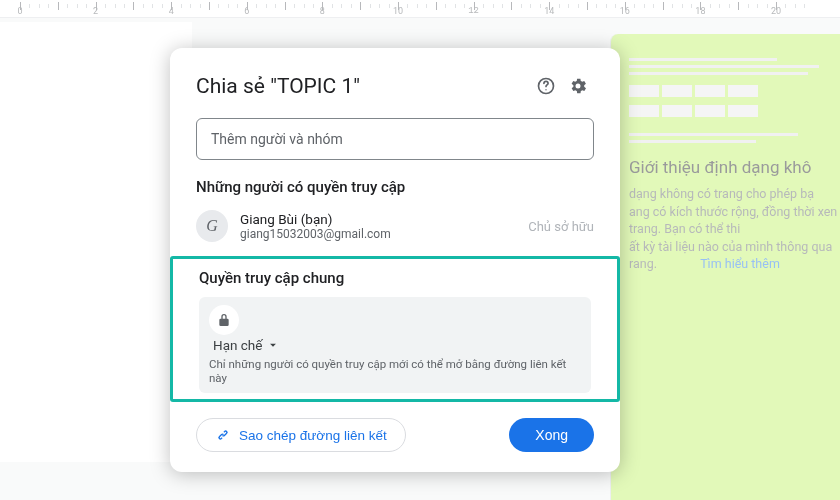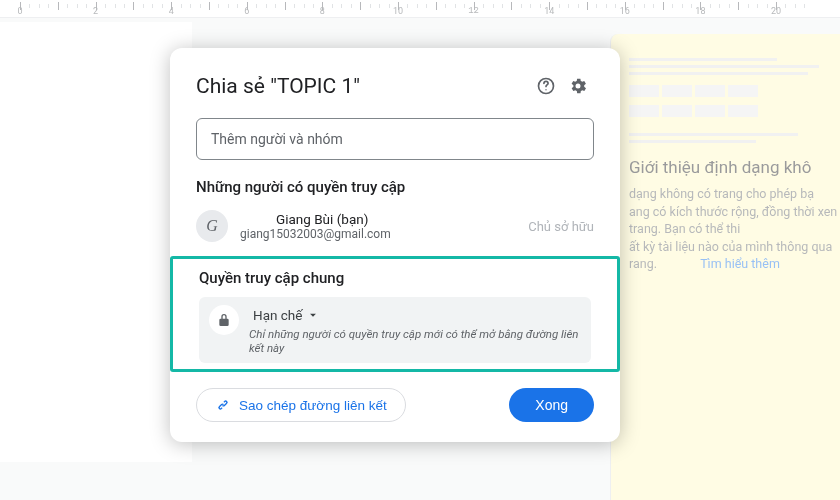--- a/index.html
+++ b/index.html
@@ -8,21 +8,21 @@
 .ruler { height: 18px; background: #fff; border-bottom: 1px solid #dadce0; position: relative; overflow: hidden; }
 .ruler-inner { position: absolute; left: 0; top: 2px; height: 14px; width: 100%; }
 .tick-major { position: absolute; top: 0; width: 1px; height: 8px; background: #5f6368; }
 .tick-minor { position: absolute; top: 2px; width: 1px; height: 4px; background: #bdc1c6; }
 .tick-label { position: absolute; top: 4px; font-size: 9px; color: #5f6368; transform: translateX(-50%); }
 
 .doc-area { position: absolute; top: 22px; left: 0; right: 0; bottom: 0; display: flex; }
 .page { background: #fff; width: 600px; margin-left: -408px; padding: 60px 48px; height: 440px; font-family: "Times New Roman", serif; font-size: 14.5px; line-height: 2.2; color: #000; }
 .page p { margin: 0; white-space: nowrap; }
 
-.sidebar-panel { position: absolute; right: 0; top: 34px; bottom: 0; width: 230px; background: #fef9c3; border-left: 1px solid #dadce0; border-top-left-radius: 8px; padding: 18px 0 18px 18px; overflow: hidden; }
+.sidebar-panel { position: absolute; right: 0; top: 34px; bottom: 0; width: 230px; background: #bef264; border-left: 1px solid #dadce0; border-top-left-radius: 8px; padding: 18px 0 18px 18px; overflow: hidden; }
 .sidebar-panel h3 { font-weight: 400; font-size: 17px; color: #202124; margin-bottom: 8px; }
 .sidebar-panel p { font-size: 12.5px; color: #5f6368; line-height: 1.4; }
 .learn-more { color: #1a73e8; cursor: pointer; margin-left: 40px; }
 .skeleton { margin-top: 6px; margin-bottom: 14px; }
 .sk-line { height: 3px; background: #e0e0e0; margin: 4px 0; }
 .sk-box { display: inline-block; height: 12px; background: #e8e8e8; margin: 2px 3px 2px 0; }
 
 .overlay { position: absolute; inset: 0; background: rgba(255,255,255,0.55); }
 
 .dialog { position: absolute; left: 170px; top: 48px; width: 450px; background: #fff; border-radius: 12px; box-shadow: 0 2px 20px rgba(0,0,0,0.25); padding: 22px 26px 20px; }
@@ -31,33 +31,33 @@
 .icon-btn { width: 32px; height: 32px; border: none; background: none; border-radius: 50%; cursor: pointer; display: flex; align-items: center; justify-content: center; color: #5f6368; }
 .icon-btn svg { width: 20px; height: 20px; }
 
 .input-box { width: 100%; border: 1px solid #80868b; border-radius: 6px; padding: 12px 14px; font-size: 14px; color: #5f6368; margin-bottom: 18px; cursor: text; }
 
 .section-title { font-size: 15px; font-weight: 500; color: #202124; margin-bottom: 10px; }
 
 .person-row { display: flex; align-items: center; padding: 4px 0 14px; }
 .avatar { width: 32px; height: 32px; border-radius: 50%; background: #e8eaed; display: flex; align-items: center; justify-content: center; font-size: 16px; color: #5f6368; font-style: italic; font-family: serif; margin-right: 12px; }
 .person-info { flex: 1; }
-.person-name { font-size: 13.5px; color: #202124; margin-left: 36px; }
+.person-name { font-size: 13.5px; color: #202124; }
 .person-email { font-size: 12px; color: #5f6368; }
 .person-role { font-size: 13px; color: #b0b4b9; font-weight: 400; }
 
 .highlighted-section { border: 3px solid #14b8a6; border-radius: 3px; margin: 0 -26px; padding: 10px 26px 6px; }
 
-.access-row { display: flex; align-items: flex-start; background: #f1f3f4; border-radius: 6px; padding: 8px 10px; margin-top: 4px; }
+.access-row { display: flex; align-items: flex-start; background: #f1f3f4; border-radius: 6px; padding: 8px 10px; margin-top: 4px; flex-direction: column; }
 .lock-circle { width: 30px; height: 30px; border-radius: 50%; background: #fff; display: flex; align-items: center; justify-content: center; margin-right: 10px; flex-shrink: 0; }
 .lock-circle svg { width: 16px; height: 16px; color: #5f6368; }
 .access-info { flex: 1; }
 .access-select { display: inline-flex; align-items: center; font-size: 13.5px; color: #3c4043; padding: 2px 4px; border-radius: 4px; cursor: pointer; }
 .access-select svg { width: 14px; height: 14px; margin-left: 4px; }
-.access-desc { font-size: 11.5px; color: #5f6368; margin-top: 2px; font-style: italic; }
+.access-desc { font-size: 11.5px; color: #5f6368; margin-top: 2px; }
 
 .dialog-footer { display: flex; align-items: center; justify-content: space-between; margin-top: 16px; }
 .copy-link-btn { display: inline-flex; align-items: center; border: 1px solid #dadce0; background: #fff; color: #1a73e8; font-size: 13.5px; font-weight: 500; padding: 8px 18px; border-radius: 20px; cursor: pointer; }
 .copy-link-btn svg { width: 16px; height: 16px; margin-right: 8px; }
 .done-btn { background: #1a73e8; color: #fff; border: none; font-size: 14px; font-weight: 500; padding: 9px 26px; border-radius: 20px; cursor: pointer; }
 </style>
 </head>
 <body>
 
 <div class="ruler">

